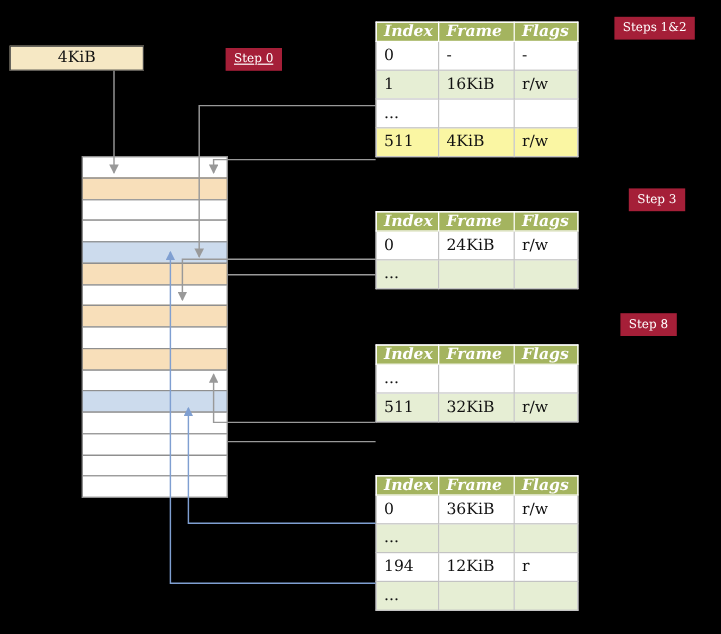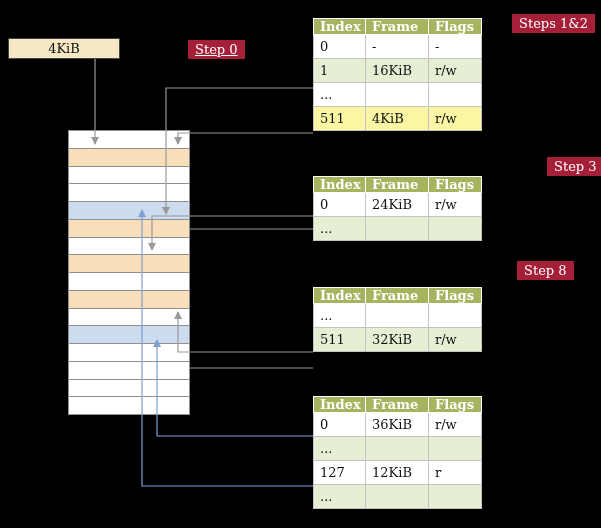--- a/index.html
+++ b/index.html
@@ -26,25 +26,25 @@
   }
   
   .frame-box{
     position:absolute;left:8px;top:38px;width:112px;height:21px;
     background:var(--box-cream);border:1px solid #444;
     color:#111;font-size:13px;display:flex;align-items:center;justify-content:center;
   }
   
   .steplabel{
     position:absolute;background:var(--label-bg);color:var(--label-fg);
-    font-size:13px;line-height:19px;padding:0 7px;white-space:nowrap;
+    font-size:10px;line-height:19px;padding:0 7px;white-space:nowrap;
   }
   .lbl-step0{left:188px;top:40px;text-decoration:underline;}
   .lbl-steps12{left:512px;top:14px;}
-  .lbl-step3{left:524px;top:157px;margin-left:23px;}
+  .lbl-step3{left:524px;top:157px;}
   .lbl-step4{left:517px;top:261px;}
   
   .memory-strip{
     position:absolute;left:68px;top:130px;width:122px;height:285px;
     border:1px solid #8f8f8f;display:flex;flex-direction:column;
   }
   .mrow{flex:1;}
   .mrow + .mrow{border-top:1px solid #8f8f8f;}
   .mrow.white{background:var(--row-white);}
   .mrow.cream{background:var(--memory-cream);}
@@ -53,21 +53,21 @@
   table.ptable{
     position:absolute;left:313px;border-collapse:collapse;table-layout:fixed;width:168px;
     background:#fff;font-size:13px;color:#111;
   }
   .ptable col.c-index{width:52px;}
   .ptable col.c-frame{width:63px;}
   .ptable col.c-flags{width:53px;}
   .ptable th{
     background:var(--table-header-bg);color:var(--table-header-fg);
     font-weight:bold;height:16px;text-align:left;padding:0 6px;
-    border:1px solid #ffffff;font-size:13px;
+    border:1px solid #ffffff;font-size:13px;font-style:italic;
   }
   .ptable td{
     height:24px;padding:0 6px;border:1px solid #c3c3c3;text-align:left;
     white-space:nowrap;overflow:hidden;
   }
   tr.style-white td{background:var(--row-white);}
   tr.style-green td{background:var(--row-green);}
   tr.style-highlight td{background:var(--row-highlight);}
   .t1{top:18px;} .t2{top:176px;} .t3{top:287px;} .t4{top:396px;}
   
@@ -209,21 +209,21 @@
       <td>0</td>
       <td>36KiB</td>
       <td>r/w</td>
     </tr>
     <tr class="style-green">
       <td>...</td>
       <td></td>
       <td></td>
     </tr>
     <tr class="style-white">
-      <td>127</td>
+      <td>194</td>
       <td>12KiB</td>
       <td>r</td>
     </tr>
     <tr class="style-green">
       <td>...</td>
       <td></td>
       <td></td>
     </tr>
   </tbody>
     </table>

